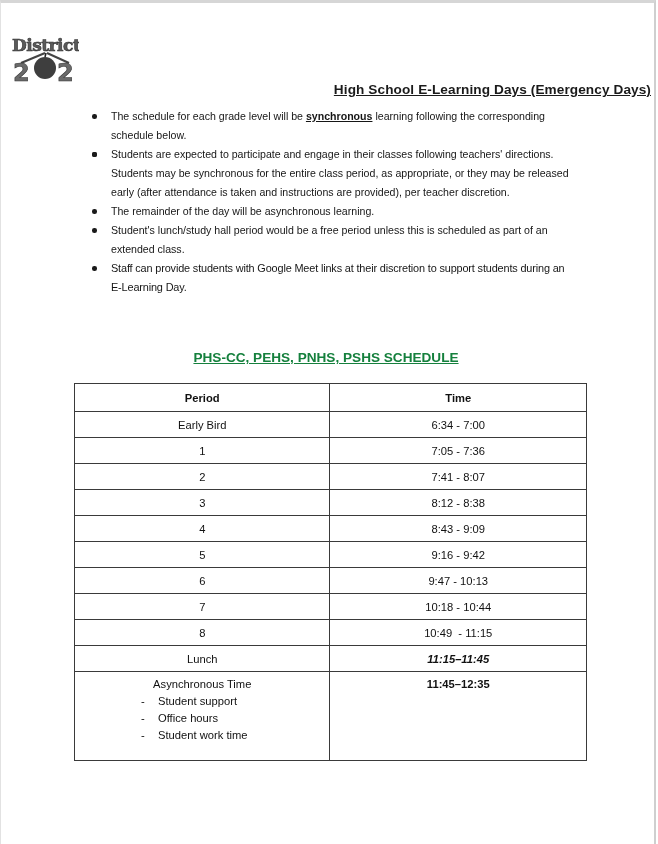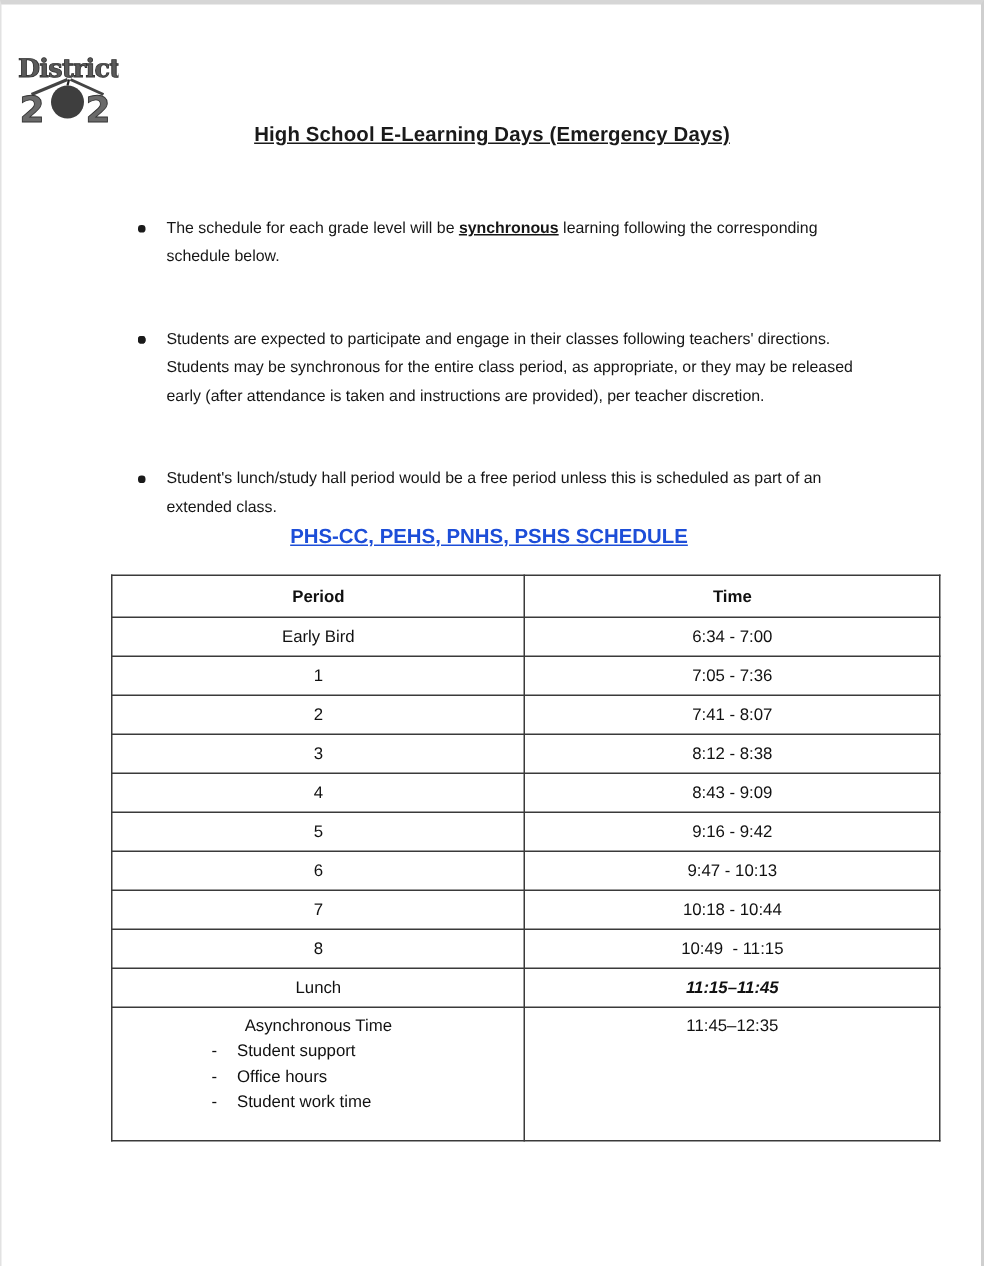--- a/index.html
+++ b/index.html
@@ -31,21 +31,21 @@
       top: 28px;
       width: 68px;
       height: 50px;
       text-align: right;
     }
     .doc-title {
       position: absolute;
       left: 0;
       top: 79px;
       width: 646px;
-      text-align: center;
+      text-align: right;
       padding-left: 4px;
       font-weight: bold;
       font-size: 13.6px;
       text-decoration: underline;
       letter-spacing: 0.1px;
       color: #1a1a1a;
     }
     .bullets {
       position: absolute;
       left: 88px;
@@ -55,21 +55,20 @@
       padding: 0;
       list-style: none;
       font-size: 10.6px;
       line-height: 19px;
       color: #161616;
     }
     .bullets li {
       position: relative;
       padding-left: 22px;
       margin-bottom: 0px;
-      margin-top: 36px;
     }
     .bullets li .dot {
       position: absolute;
       left: 3px;
       top: 7px;
       width: 4.5px;
       height: 4.5px;
       border-radius: 50%;
       background: #1a1a1a;
     }
@@ -83,27 +82,27 @@
     }
     .sched-title {
       position: absolute;
       left: 0;
       top: 347px;
       width: 650px;
       text-align: center;
       font-weight: bold;
       font-size: 13.6px;
       text-decoration: underline;
-      color: #1d4ed8;
+      color: #15803d;
     }
     table.schedule {
       position: absolute;
       left: 73px;
       top: 380px;
-      width: 553px;
+      width: 513px;
       border-collapse: collapse;
       font-size: 11.2px;
       color: #111;
     }
     table.schedule td, table.schedule th {
       border: 1.4px solid #3a3a3a;
       padding: 0;
       text-align: center;
       vertical-align: middle;
       height: 25px;
@@ -117,21 +116,21 @@
     .bold { font-weight: bold; font-style: italic; }
     td.async-cell {
       vertical-align: top !important;
       text-align: left !important;
       height: 82px !important;
       padding-top: 6px !important;
     }
     td.async-time {
       vertical-align: top !important;
       padding-top: 6px !important;
-      font-weight: normal;
+      font-weight: bold;
     }
     .async-head {
       display: block;
       text-align: center;
       font-weight: normal;
       margin-bottom: 3px;
     }
     .async-list {
       list-style: none;
       margin: 0;
@@ -174,21 +173,29 @@
     </li>
     <li>
       <span class="dot"></span>
     </li>
     <li>
       <span class="dot"></span>
       <span>Students are expected to participate and engage in their classes following teachers' directions. Students may be synchronous for the entire class period, as appropriate, or they may be released early (after attendance is taken and instructions are provided), per teacher discretion.</span>
     </li>
     <li>
       <span class="dot"></span>
+      <span>The remainder of the day will be asynchronous learning.</span>
+    </li>
+    <li>
+      <span class="dot"></span>
       <span>Student's lunch/study hall period would be a free period unless this is scheduled as part of an extended class.</span>
+    </li>
+    <li class="calibri">
+      <span class="dot"></span>
+      <span>Staff can provide students with Google Meet links at their discretion to support students during an E-Learning Day.</span>
     </li>
   </ul>
 
   <div class="sched-title">PHS-CC, PEHS, PNHS, PSHS SCHEDULE</div>
 
   <table class="schedule">
     <colgroup>
         <col class="c1">
         <col class="c2">
       </colgroup>

